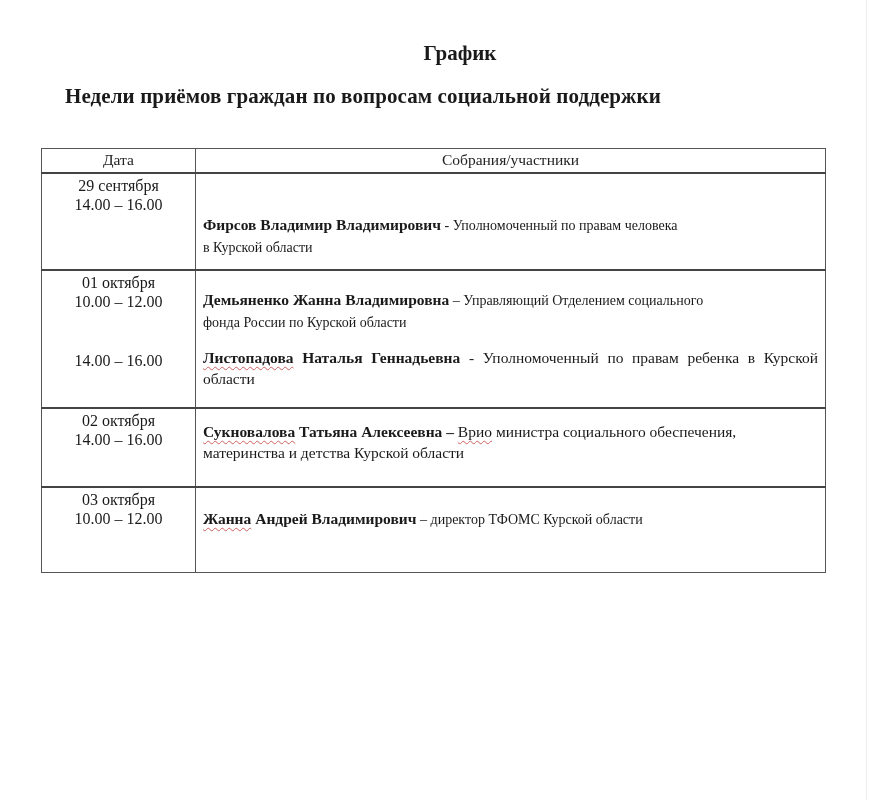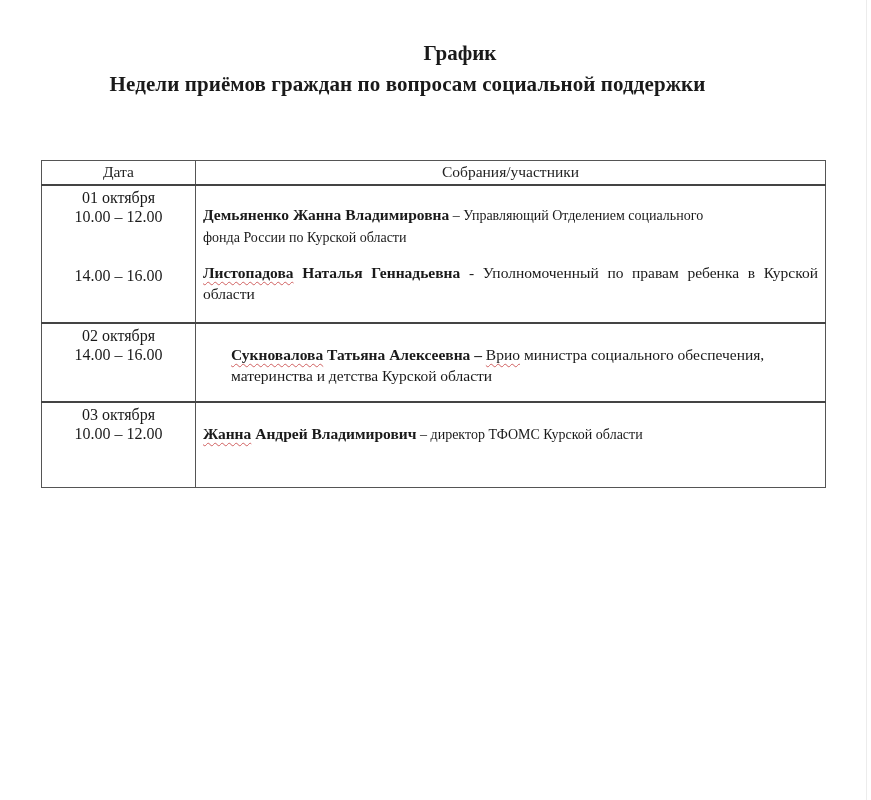--- a/index.html
+++ b/index.html
@@ -31,32 +31,31 @@
       text-align: center;
       font-weight: bold;
       font-size: 21px;
       padding-left: 49px;
       box-sizing: border-box;
     }
     .subtitle {
       position: absolute;
       left: 0;
       width: 750px;
-      top: 72px;
-      text-align: center;
+      top: 84px;
       font-weight: bold;
       font-size: 21px;
       padding-left: 65px;
       box-sizing: border-box;
       letter-spacing: 0.1px;
     }
     table.schedule {
       position: absolute;
       left: 41px;
-      top: 160px;
+      top: 148px;
       width: 784px;
       border-collapse: collapse;
       table-layout: fixed;
       font-size: 15.5px;
     }
     table.schedule th, table.schedule td {
       border: 1px solid #555;
       vertical-align: top;
       padding: 0;
     }
@@ -122,20 +121,31 @@
     <col class="c-part">
   </colgroup>
   <thead>
     <tr>
       <th>Дата</th>
       <th>Собрания/участники</th>
     </tr>
   </thead>
   <tbody>
 
+    <tr class="row" style="height:97px;">
+      <td class="date-cell">
+        <span class="d">29 сентября</span>
+        <span class="t">14.00 – 16.00</span>
+      </td>
+      <td class="part-cell" style="padding-top:20px !important;">
+        <span class="entry" style="padding-top:20px;">
+          <span class="name">Фирсов Владимир Владимирович</span><span class="role-sm"> - </span><span class="role-sm">Уполномоченный по правам человека</span><br><span class="role-sm">в Курской области</span>
+        </span>
+      </td>
+    </tr>
 
 
     <tr class="row" style="height:138px;">
       <td class="date-cell">
         <span class="d">01 октября</span>
         <span class="t">10.00 – 12.00</span>
         <span class="t" style="margin-top:40px;">14.00 – 16.00</span>
       </td>
       <td class="part-cell">
         <span class="entry" style="padding-top:18px;">
@@ -146,21 +156,21 @@
         </span>
       </td>
     </tr>
 
     <tr class="row" style="height:79px;">
       <td class="date-cell">
         <span class="d">02 октября</span>
         <span class="t">14.00 – 16.00</span>
       </td>
       <td class="part-cell">
-        <span class="entry" style="padding-top:20px;margin-left:28px;">
+        <span class="entry" style="padding-top:12px;">
           <span class="name spell">Сукновалова</span><span class="name"> Татьяна Алексеевна</span><span class="name"> – </span><span class="role-md spell">Врио</span><span class="role-md"> министра социального обеспечения, материнства и детства Курской области</span>
         </span>
       </td>
     </tr>
 
     <tr class="row" style="height:85px;">
       <td class="date-cell">
         <span class="d">03 октября</span>
         <span class="t">10.00 – 12.00</span>
       </td>

